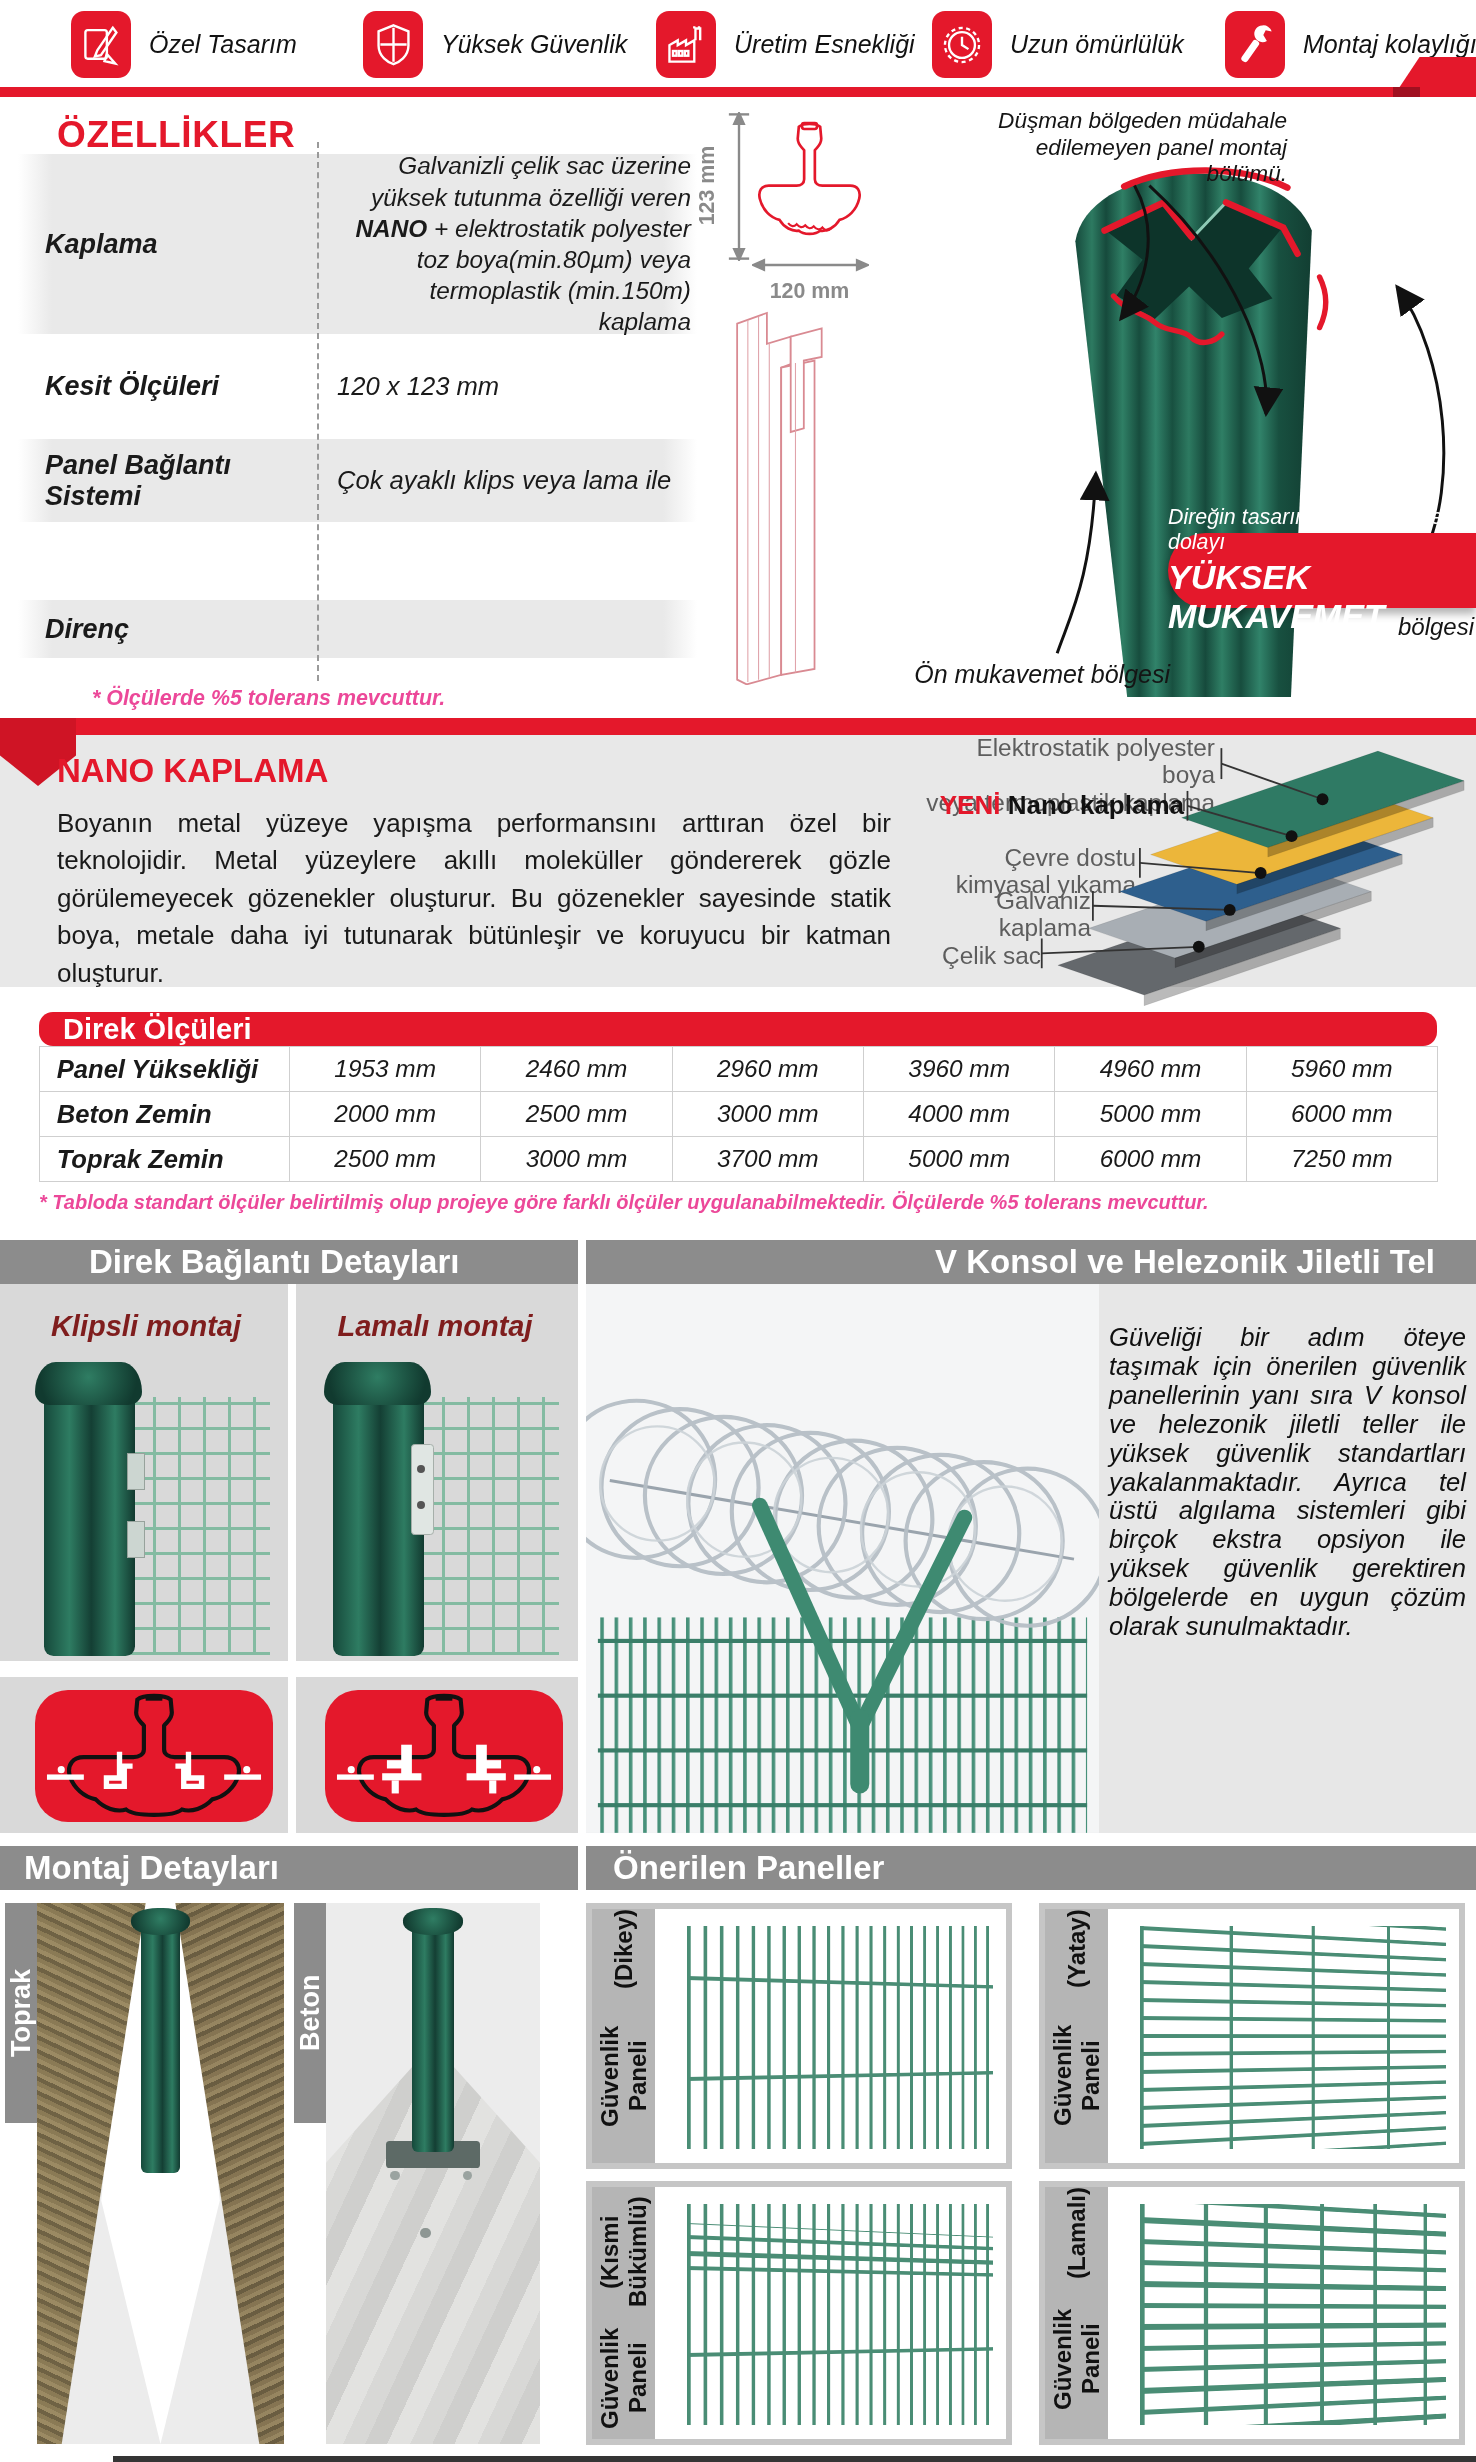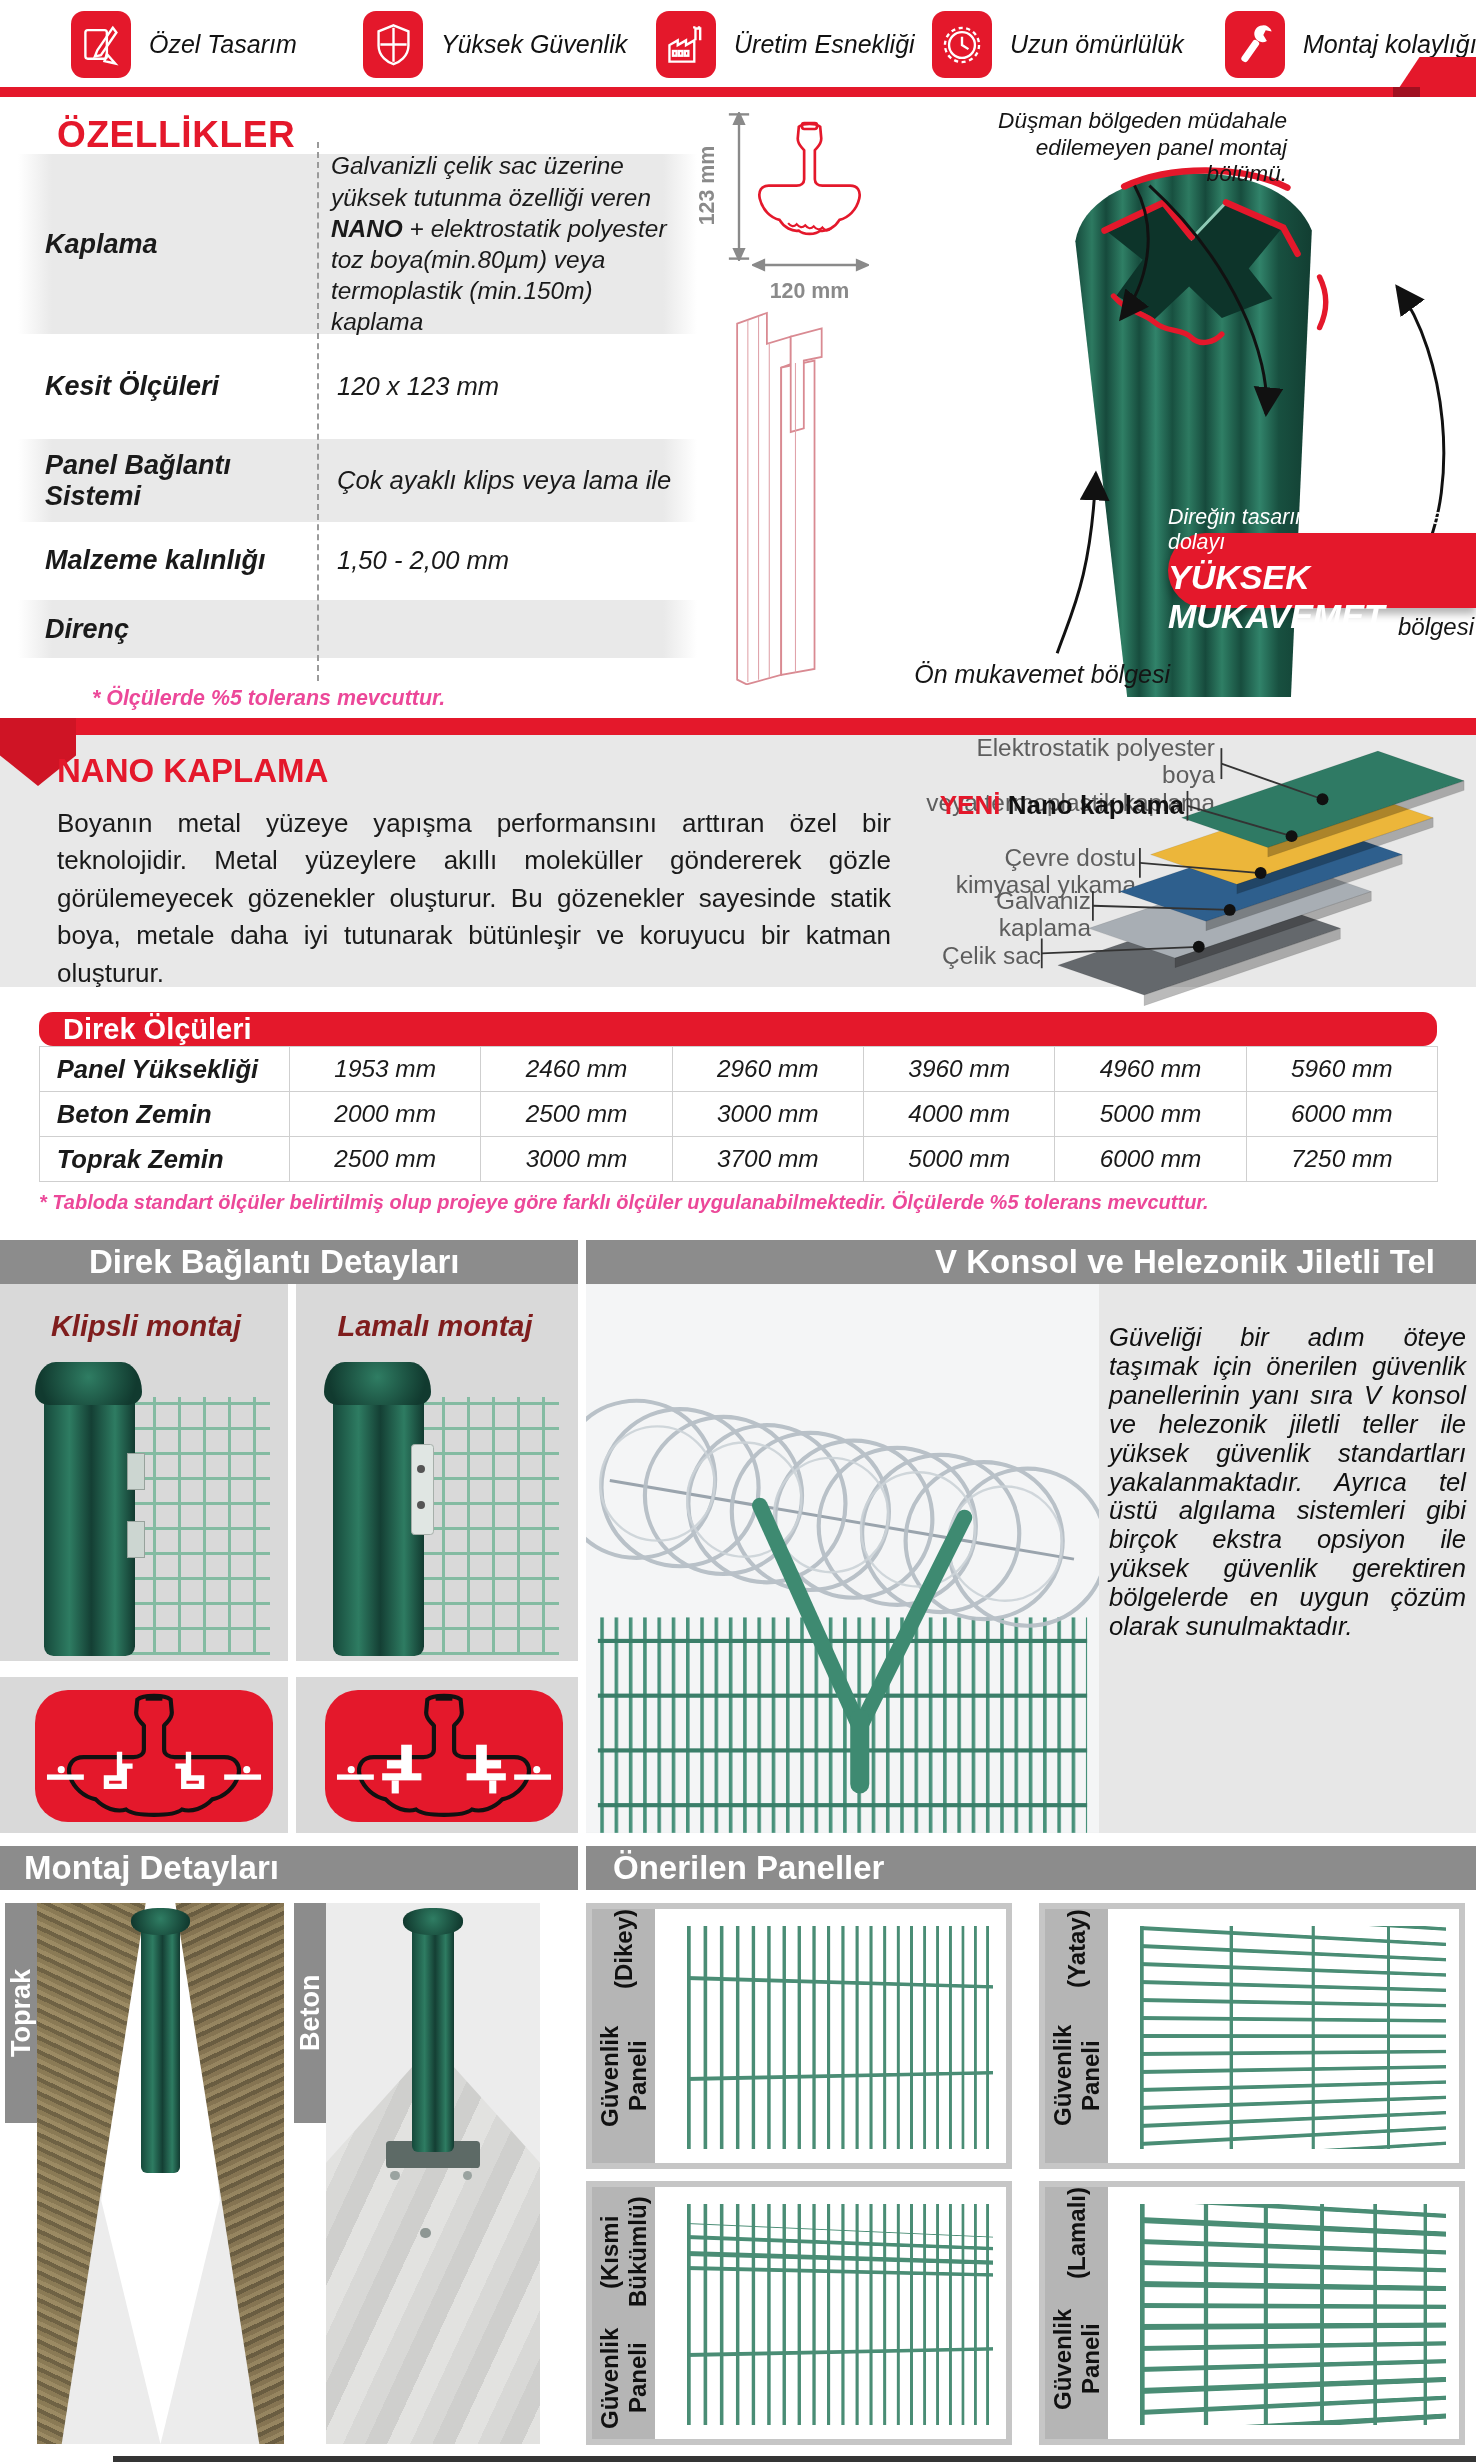--- a/index.html
+++ b/index.html
@@ -15,21 +15,21 @@
   .flabel{font-size:25px;font-style:italic;color:#111;white-space:nowrap;}
   .redbar{position:absolute;left:0;top:87px;width:1477px;height:10px;background:#e4182b;}
   .ribbon{position:absolute;left:1393px;top:57px;width:83px;height:40px;background:#e4182b;
           clip-path:polygon(32% 0,100% 0,100% 100%,0 100%);}
   .ribnotch{position:absolute;left:1393px;top:87px;width:27px;height:10px;background:#a01020;}
   
   .sec-title{position:absolute;color:#e4182b;font-weight:bold;}
   .trow{position:absolute;left:18px;width:679px;display:flex;align-items:center;}
   .trow.gray{background:linear-gradient(90deg,#fff 0%,#e9e9e9 5%,#e9e9e9 95%,#fff 100%);}
   .tlabel{width:280px;padding-left:27px;font-size:27px;font-weight:bold;font-style:italic;flex:0 0 auto;}
-  .tval{flex:1;text-align:left;font-size:25.6px;font-style:italic;padding:0 6px;line-height:1.28;}
+  .tval{flex:1;text-align:right;font-size:25.6px;font-style:italic;padding:0 6px;line-height:1.28;}
   .dash-sep{position:absolute;left:317px;top:142px;height:539px;border-left:2.4px dashed #9a9a9a;}
   .dimtxt{position:absolute;color:#8a8a8a;font-weight:bold;font-size:21.4px;text-align:center;}
   .ann{position:absolute;font-style:italic;color:#151515;}
   .banner{position:absolute;left:1168px;top:533px;width:308px;height:75px;background:#e4182b;
           border-radius:38px 0 0 38px;box-shadow:0 6px 8.3px rgba(0,0,0,.3);
           display:flex;flex-direction:column;justify-content:center;align-items:center;color:#fff;}
   
   .nano-bar{position:absolute;left:0;top:718px;width:1477px;height:16.7px;background:#e4182b;}
   .nano-flag{position:absolute;left:0;top:718px;width:76px;height:68px;background:#cf1425;
              clip-path:polygon(0 0,100% 0,100% 55%,50% 100%,0 55%);}
@@ -165,24 +165,20 @@
       <span>kaplama</span>
     </div>
   </div>
   <div class="trow" style="top:333px;height:106px;">
     <div class="tlabel">Kesit Ölçüleri</div>
     <div class="tval" style="text-align:left;padding-left:12px;">120 x 123 mm</div>
   </div>
   <div class="trow gray" style="top:439px;height:83px;">
     <div class="tlabel">Panel Bağlantı Sistemi</div>
     <div class="tval" style="text-align:left;padding-left:12px;">Çok ayaklı klips veya lama ile</div>
-  </div>
-  <div class="trow" style="top:522px;height:77px;">
-    <div class="tlabel">Malzeme kalınlığı</div>
-    <div class="tval" style="text-align:left;padding-left:12px;">1,50 - 2,00 mm</div>
   </div>
   <div class="trow gray" style="top:600px;height:58px;">
     <div class="tlabel">Direnç</div>
   </div>
   <div class="dash-sep"></div>
   <div class="foot" style="left:92px;top:686px;font-size:21.4px;">* Ölçülerde %5 tolerans mevcuttur.</div>
 
   <svg class="abs" style="left:756px;top:112px;" width="107" height="142" viewBox="0 0 200 230">
     <g fill="none" stroke="#e4182b" stroke-width="5">
       <rect x="86" y="3" width="28" height="11" rx="4"></rect>

